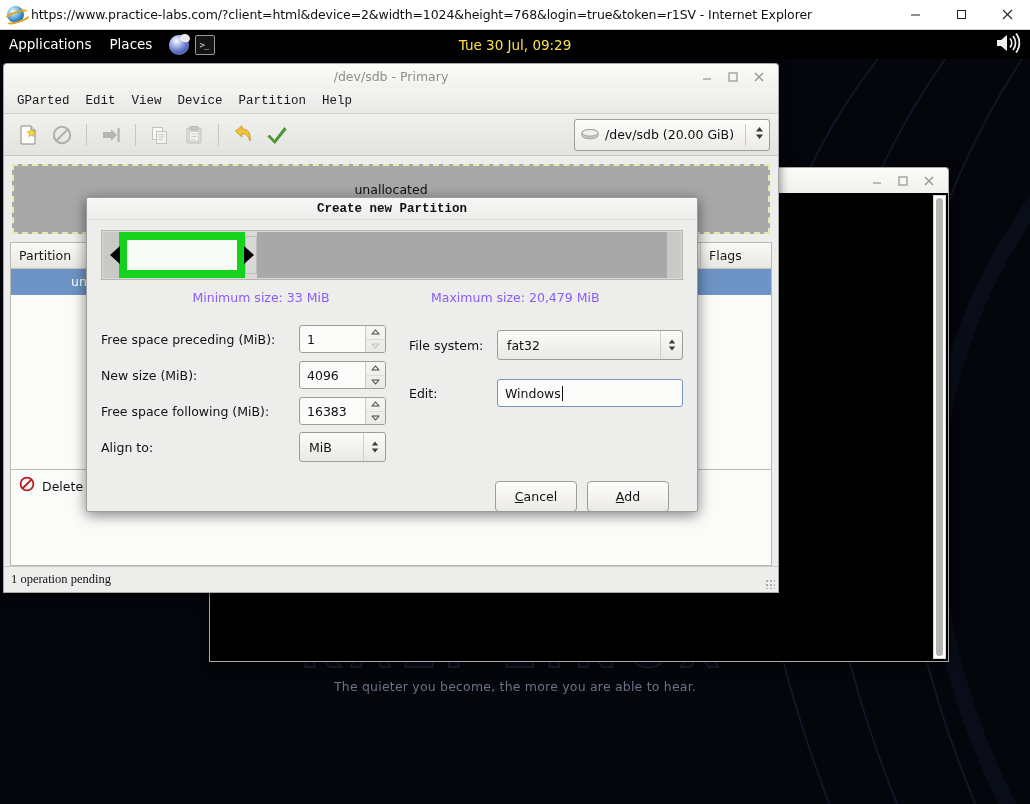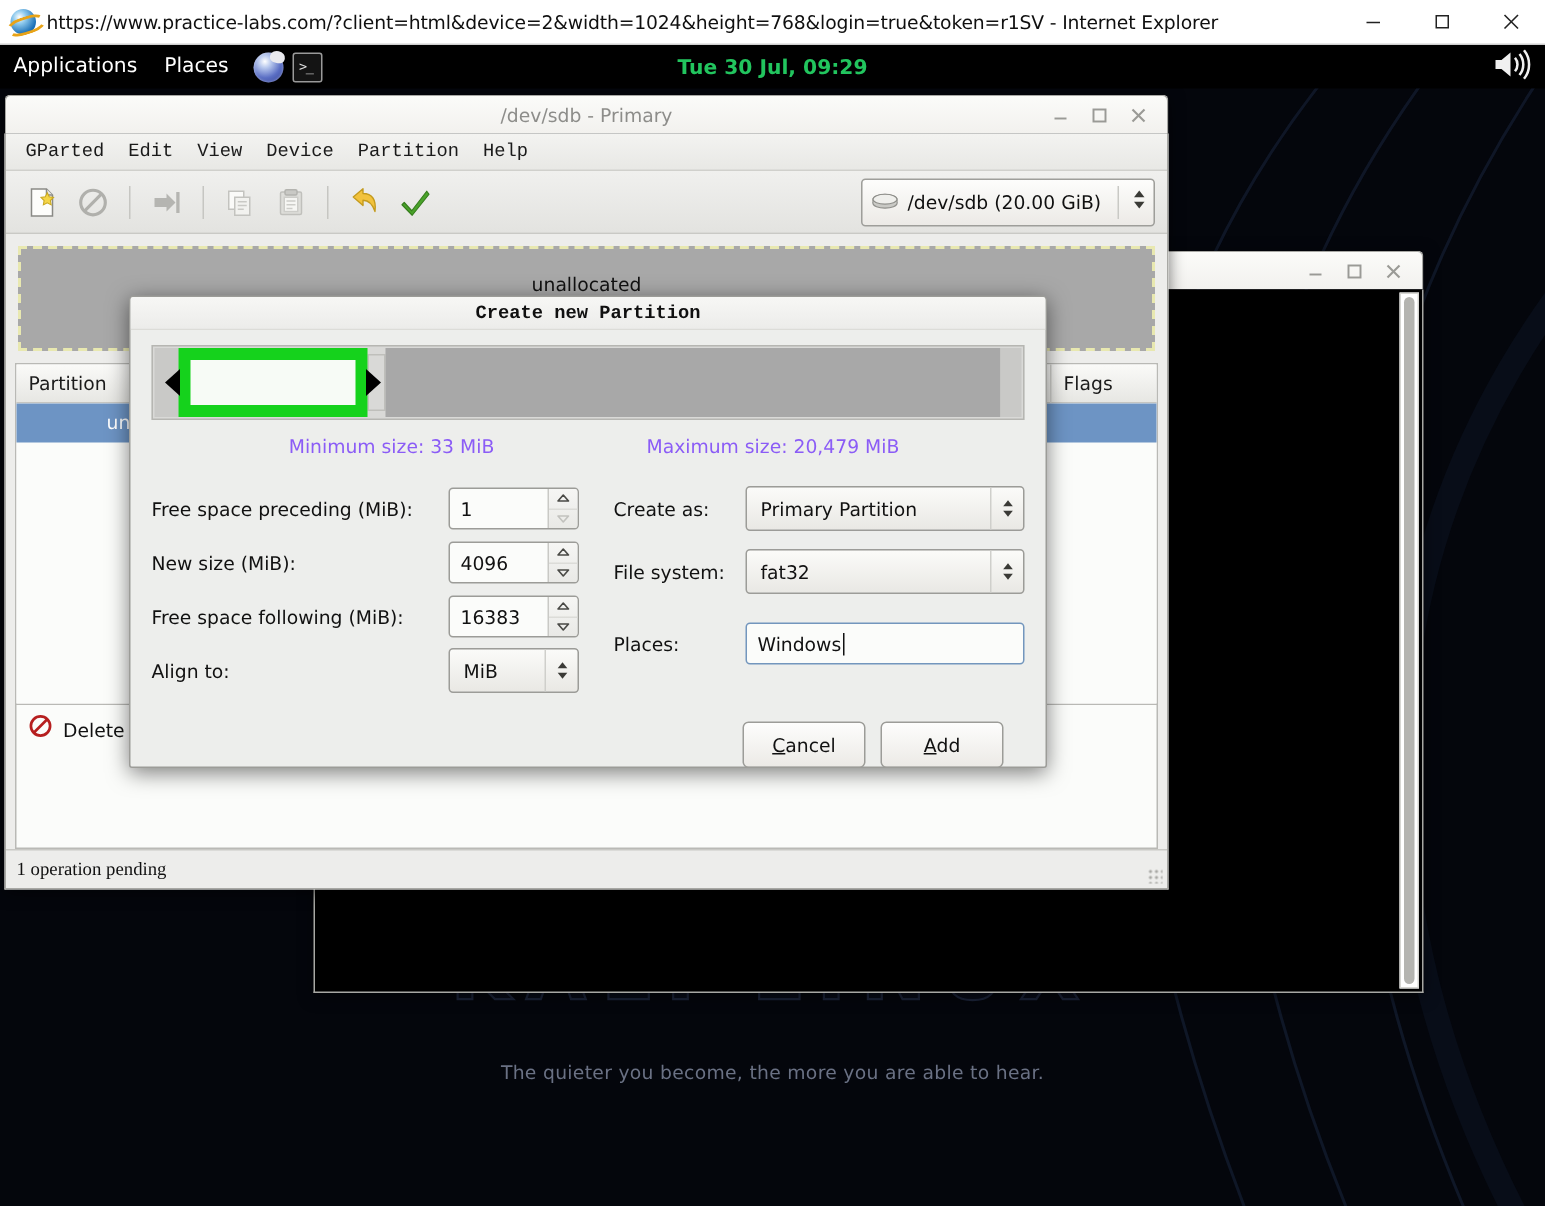--- a/index.html
+++ b/index.html
@@ -63,21 +63,21 @@
     background:#e9e9ee; border-radius:50% 50% 40% 40%; transform:rotate(12deg);
   }
   .launcher-term {
     background:#141414; border:1px solid #9a9a9a; border-radius:2px;
     font-size:9px; color:#dfdfdf; line-height:18px; padding-left:3px;
     font-family:"DejaVu Sans Mono","Liberation Mono",monospace;
     letter-spacing:-1px;
   }
   .gp-clock {
     position:absolute; left:0; right:0; text-align:center;
-    font-size:13.5px; font-weight:bold; color:#22c55e; pointer-events:none;
+    font-size:13.5px; font-weight:normal; color:#fde047; pointer-events:none;
     font-family:"DejaVu Sans","Liberation Sans",sans-serif;
   }
   .gp-tray { margin-left:auto; margin-right:9px; display:flex; align-items:center; z-index:2;}
 
   
   .desktop {
     position:absolute; left:0; top:59px; width:1030px; height:745px;
     background:#04060c;
     overflow:hidden;
   }
@@ -89,21 +89,21 @@
     position:absolute; left:50%; top:560px; transform:translateX(-50%);
     text-align:center; width:700px;
   }
   .kali-word {
     font-size:52px; font-weight:bold; letter-spacing:10px;
     color:#080c18;
     -webkit-text-stroke:1.5px #1b2338;
     font-family:"DejaVu Sans","Liberation Sans",sans-serif;
   }
   .kali-tag {
-    margin-top:28px; font-size:12.5px; color:#6a7184; letter-spacing:.2px;
+    margin-top:0; font-size:12.5px; color:#6a7184; letter-spacing:.2px;
     font-family:"DejaVu Sans","Liberation Sans",sans-serif;
   }
 
   
   .win { position:absolute; box-shadow:0 2px 10px rgba(0,0,0,.55); }
   .win-title {
     height:26px; background:linear-gradient(#fbfbf9,#f2f1ee);
     border:1px solid #a8a8a4; border-bottom:none;
     display:flex; align-items:center; position:relative;
     border-radius:4px 4px 0 0;
@@ -683,48 +683,36 @@
                   <path d="M5 13.5 L8.2 9.5 H1.8 Z" fill="#3a3a36"></path>
                 </svg>
               </span>
             </div>
           </div>
 
         </div>
 
         <div class="col-right">
 
-          <div class="frow">
-            <span class="flabel">Create as:</span>
-            <div class="combo wide">
-              <span class="combo-val">Primary Partition</span>
-              <span class="combo-arrows">
-                <svg width="10" height="16" viewBox="0 0 10 16">
-                  <path d="M5 2.5 L8.2 6.5 H1.8 Z" fill="#3a3a36"></path>
-                  <path d="M5 13.5 L8.2 9.5 H1.8 Z" fill="#3a3a36"></path>
-                </svg>
-              </span>
-            </div>
-          </div>
 
           <div class="frow" style="height:48px">
             <span class="flabel">File system:</span>
             <div class="combo wide">
               <span class="combo-val">fat32</span>
               <span class="combo-arrows">
                 <svg width="10" height="16" viewBox="0 0 10 16">
                   <path d="M5 2.5 L8.2 6.5 H1.8 Z" fill="#3a3a36"></path>
                   <path d="M5 13.5 L8.2 9.5 H1.8 Z" fill="#3a3a36"></path>
                 </svg>
               </span>
             </div>
           </div>
 
           <div class="frow" style="height:48px">
-            <span class="flabel">Places:</span>
+            <span class="flabel">Edit:</span>
             <div class="textinput">
               <span class="tval">Windows</span>
               <span class="caret"></span>
             </div>
           </div>
 
         </div>
       </div>
 
       <div class="dlg-actions">

